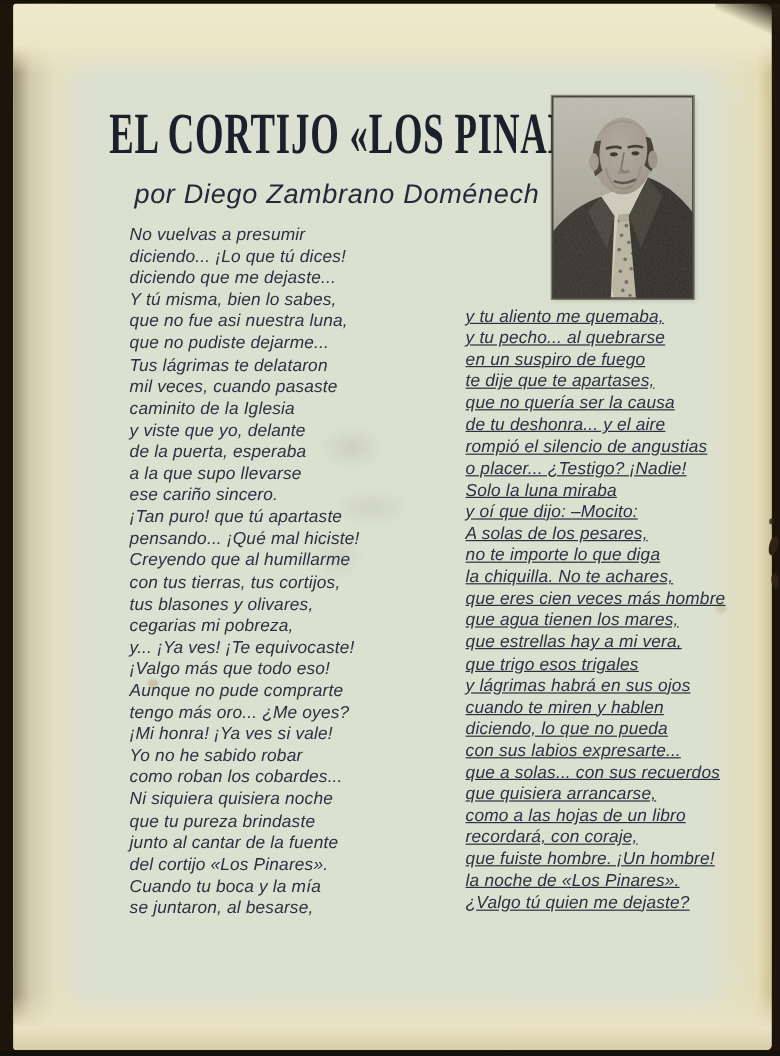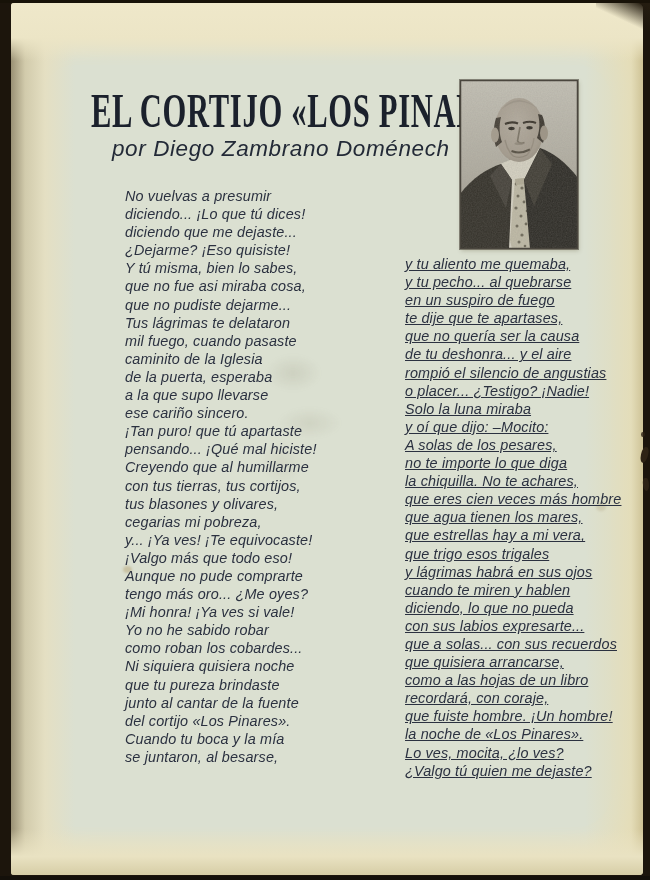--- a/index.html
+++ b/index.html
@@ -82,36 +82,35 @@
     font-family:"Liberation Serif",serif;
     font-weight:bold;
     font-size:45px;
     letter-spacing:1px;
     color:var(--title-ink);
     transform:scale(.68,1.08);
     transform-origin:left top;
     white-space:nowrap;
   }
   .byline{
-    position:absolute;left:101px;top:133px;
+    position:absolute;left:101px;top:146px;
     font-style:italic;
     font-size:22.5px;
     letter-spacing:.6px;
     color:#232a37;
     white-space:nowrap;
   }
   .poem-col{
     position:absolute;
     font-style:italic;
     font-size:14.4px;
     line-height:18.1px;
     letter-spacing:.15px;
     color:var(--ink);
     white-space:nowrap;
-    margin-left:17px;
   }
   .col-left{left:97px;top:184px;}
   .col-right{left:377px;top:252px;text-decoration:underline;}
   .poem-line{height:18.1px;}
 
   
   .photo{
     position:absolute;left:449px;top:77px;width:118px;height:169px;
     box-shadow:0 0 0 1px rgba(60,55,45,.55), 1px 2px 4px rgba(80,70,40,.25);
     background:#b7b3a8;
@@ -213,27 +212,27 @@
 
         <rect x="0" y="0" width="118" height="169" filter="url(#grain)" opacity=".5" fill="#777"></rect>
         <rect x="0.5" y="0.5" width="117" height="168" fill="none" stroke="#4a463e" stroke-width="1.5"></rect>
       </svg>
     </div>
 
     <div class="poem-col col-left">
         <div class="poem-line">No vuelvas a presumir</div>
         <div class="poem-line">diciendo... ¡Lo que tú dices!</div>
         <div class="poem-line">diciendo que me dejaste...</div>
-        <div class="poem-line">¿Dejarme? ¡Eso quisiste!</div>
         <div class="poem-line">Y tú misma, bien lo sabes,</div>
-        <div class="poem-line">que no fue asi miraba cosa,</div>
+        <div class="poem-line">que no fue asi nuestra luna,</div>
         <div class="poem-line">que no pudiste dejarme...</div>
         <div class="poem-line">Tus lágrimas te delataron</div>
-        <div class="poem-line">mil fuego, cuando pasaste</div>
+        <div class="poem-line">mil veces, cuando pasaste</div>
         <div class="poem-line">caminito de la Iglesia</div>
+        <div class="poem-line">y viste que yo, delante</div>
         <div class="poem-line">de la puerta, esperaba</div>
         <div class="poem-line">a la que supo llevarse</div>
         <div class="poem-line">ese cariño sincero.</div>
         <div class="poem-line">¡Tan puro! que tú apartaste</div>
         <div class="poem-line">pensando... ¡Qué mal hiciste!</div>
         <div class="poem-line">Creyendo que al humillarme</div>
         <div class="poem-line">con tus tierras, tus cortijos,</div>
         <div class="poem-line">tus blasones y olivares,</div>
         <div class="poem-line">cegarias mi pobreza,</div>
         <div class="poem-line">y... ¡Ya ves! ¡Te equivocaste!</div>
@@ -271,21 +270,20 @@
         <div class="poem-line">y lágrimas habrá en sus ojos</div>
         <div class="poem-line">cuando te miren y hablen</div>
         <div class="poem-line">diciendo, lo que no pueda</div>
         <div class="poem-line">con sus labios expresarte...</div>
         <div class="poem-line">que a solas... con sus recuerdos</div>
         <div class="poem-line">que quisiera arrancarse,</div>
         <div class="poem-line">como a las hojas de un libro</div>
         <div class="poem-line">recordará, con coraje,</div>
         <div class="poem-line">que fuiste hombre. ¡Un hombre!</div>
         <div class="poem-line">la noche de «Los Pinares».</div>
-        <div class="poem-line">Lo ves, mocita, ¿lo ves?</div>
         <div class="poem-line">¿Valgo tú quien me dejaste?</div>
       </div>
   </div>
 
   <div class="corner-tr"></div>
   <div class="edge-line-top"></div>
   <div class="edge-line-bottom"></div>
   <div class="tear t1"></div>
   <div class="tear t2"></div>
   <div class="tear t3"></div>

